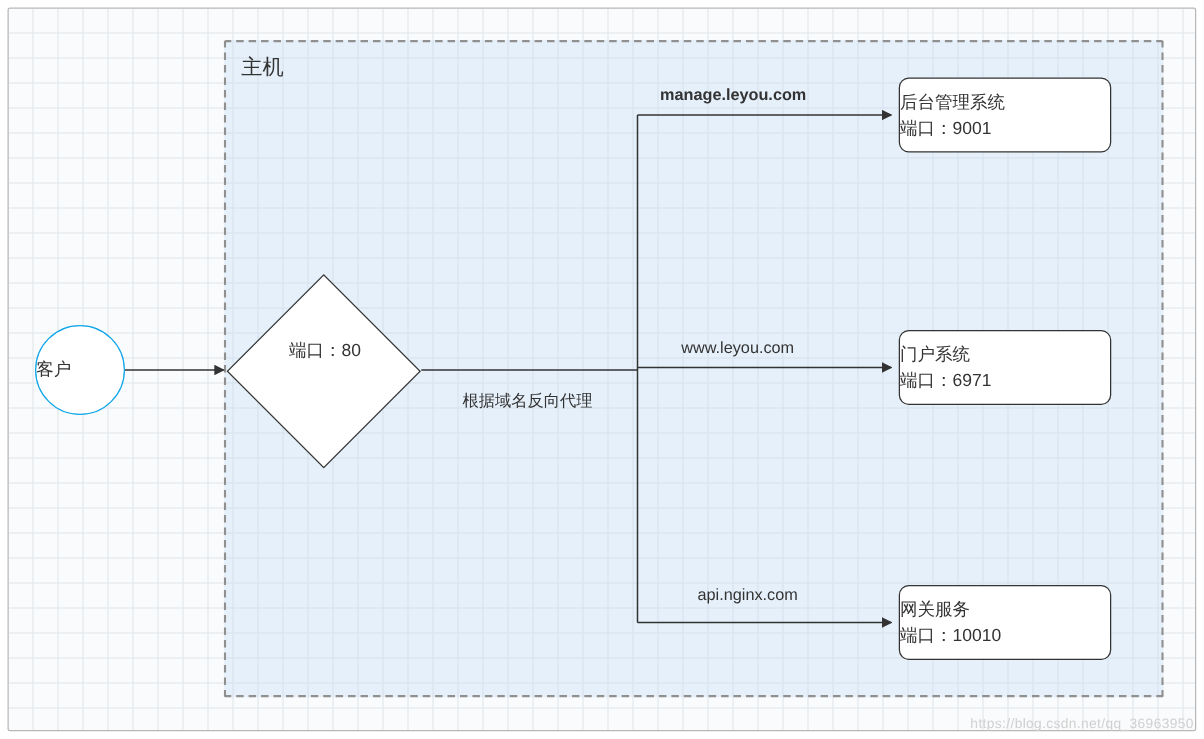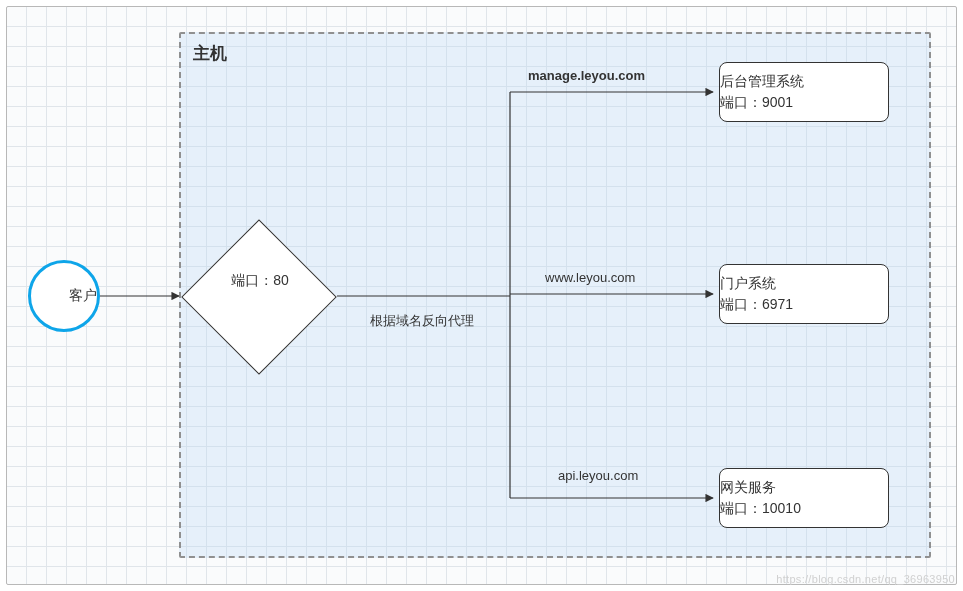--- a/index.html
+++ b/index.html
@@ -29,33 +29,33 @@
       left: 179px; top: 32px;
       width: 752px; height: 526px;
       border: 2px dashed #909090;
       background: rgba(186, 216, 246, 0.30);
       border-radius: 2px;
     }
     .host-title {
       position: absolute;
       left: 193px; top: 42px;
       font-size: 17px;
-      font-weight: bold;
+      font-weight: normal;
       color: #333;
     }
     .client-circle {
       position: absolute;
       left: 28px; top: 260px;
       width: 72px; height: 72px;
-      border: 3px solid #0ea5e9;
+      border: 1px solid #0ea5e9;
       border-radius: 50%;
       background: #fff;
       display: flex;
       align-items: center;
-      justify-content: flex-end;
+      justify-content: flex-start;
       font-size: 14px;
       color: #333;
     }
     .diamond {
       position: absolute;
       left: 204px; top: 242px;
       width: 110px; height: 110px;
       transform: rotate(45deg);
       border: 1px solid #333;
       background: #fff;
@@ -137,21 +137,21 @@
   <div>端口：6971</div>
 </div>
 <div class="service-box box3">
   <div>网关服务</div>
   <div>端口：10010</div>
 </div>
 
 <div class="edge-label lbl-proxy">根据域名反向代理</div>
 <div class="edge-label lbl-d1">manage.leyou.com</div>
 <div class="edge-label lbl-d2">www.leyou.com</div>
-<div class="edge-label lbl-d3">api.leyou.com</div>
+<div class="edge-label lbl-d3">api.nginx.com</div>
 
 <svg class="arrows">
   <defs>
     <marker id="arrowhead" viewBox="0 0 10 10" refX="9" refY="5" markerWidth="7" markerHeight="7" orient="auto-start-reverse">
       <path d="M 0 0 L 10 5 L 0 10 z" fill="#333"></path>
     </marker>
   </defs>
 
   <line x1="100" y1="296" x2="179" y2="296" stroke="#333" stroke-width="1.2" marker-end="url(#arrowhead)"></line>
 

